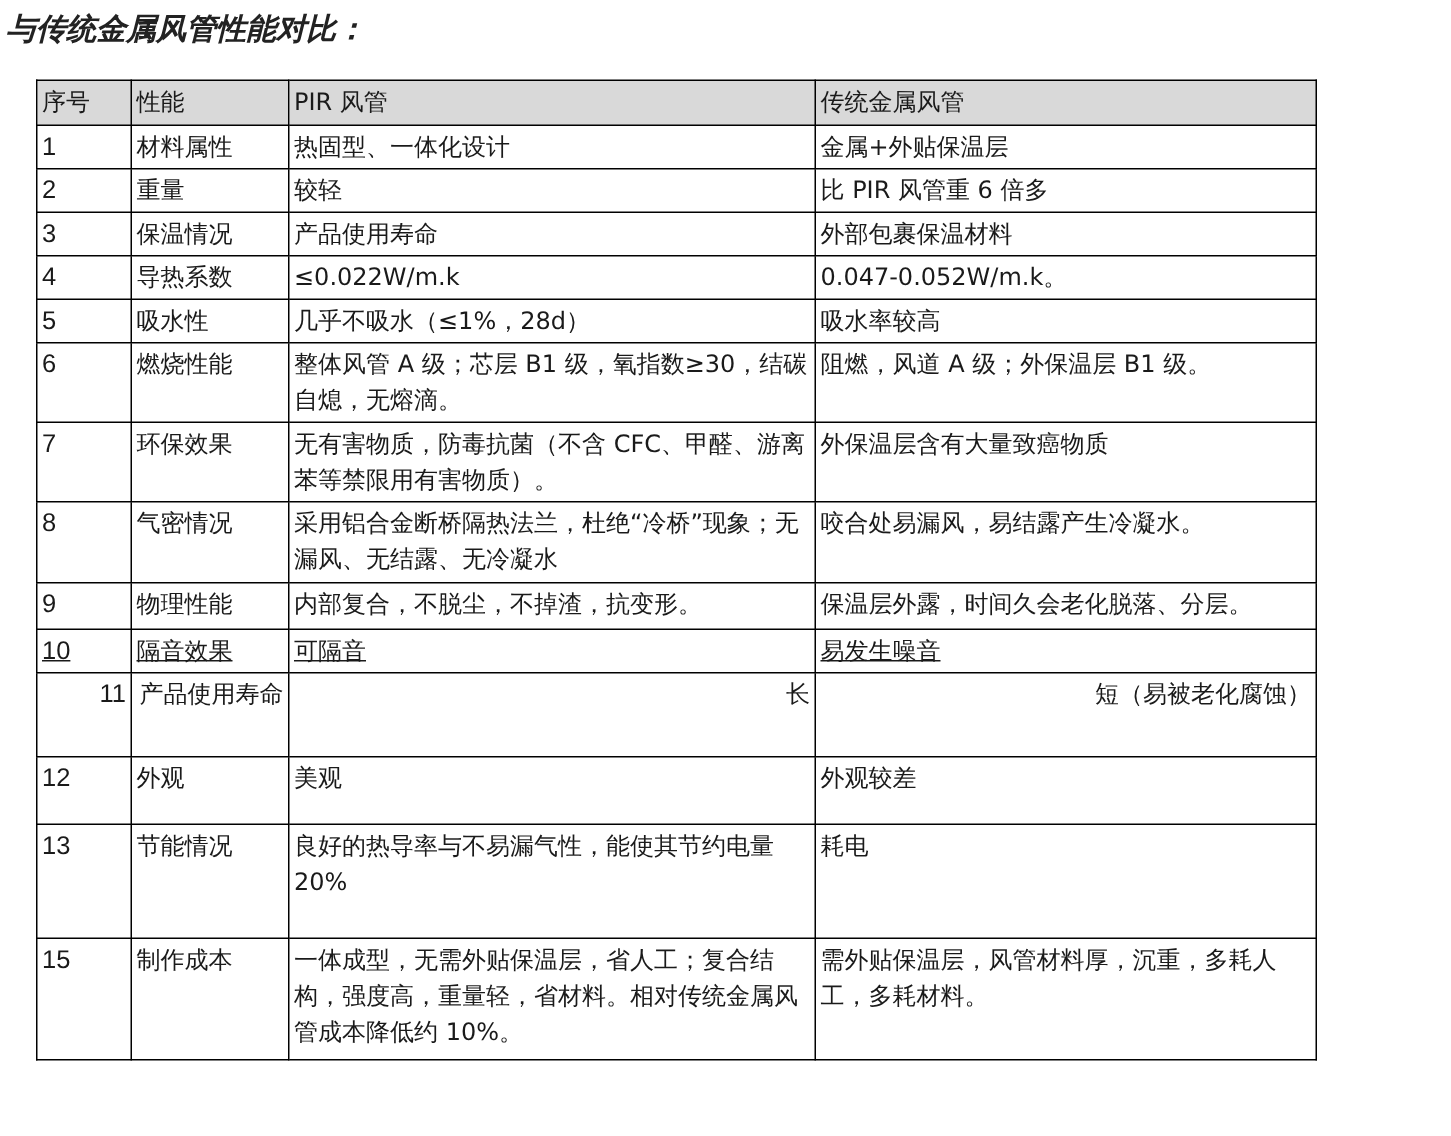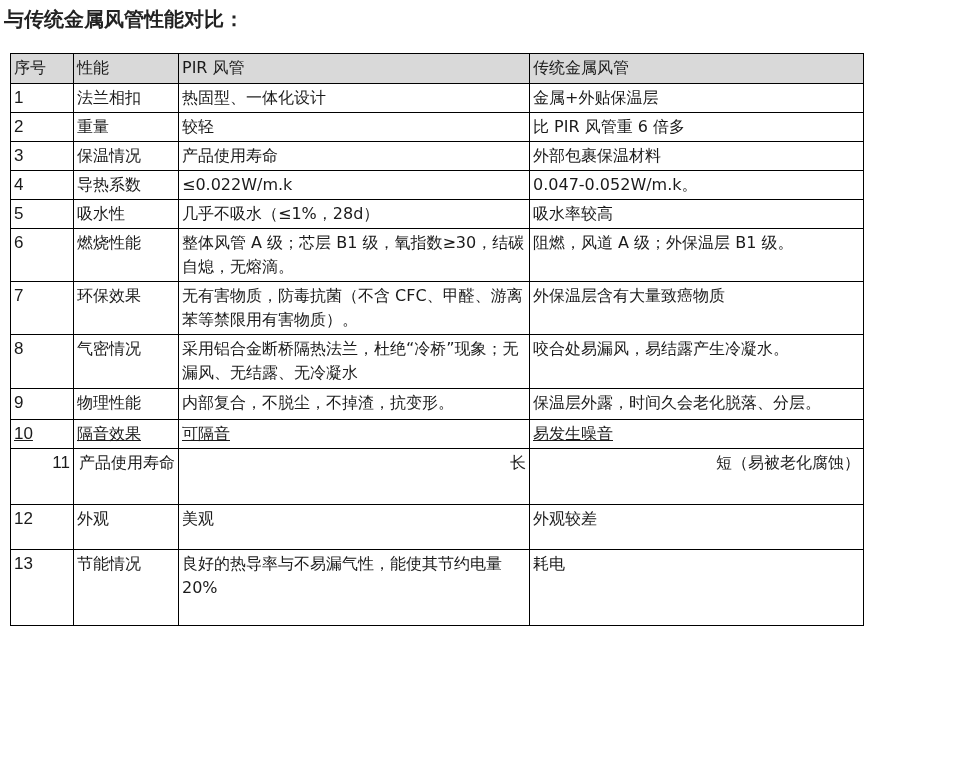--- a/index.html
+++ b/index.html
@@ -1,18 +1,18 @@
 <!DOCTYPE html>
 <html><head>
 <meta charset="utf-8">
 <style>
   html, body { margin: 0; padding: 0; background: #ffffff; }
   body { width: 967px; height: 757px; position: relative; overflow: hidden; font-family: "DejaVu Sans", sans-serif; color: #1a1a1a; }
-  .title { position: absolute; left: 4px; top: 6px; font-size: 20px; font-weight: bold; letter-spacing: 0px; color: #222; }
-  table { position: absolute; left: 10px; top: 53px; border-collapse: collapse; table-layout: fixed; width: 853px; }
+  .title { position: absolute; left: 4px; top: 6px; font-size: 20px; font-weight: bold; letter-spacing: 0px; color: #222; font-style: italic; }
+  table { position: absolute; left: 24px; top: 53px; border-collapse: collapse; table-layout: fixed; width: 853px; }
   td { border: 1.5px solid #000; padding: 2px 3px; vertical-align: top; font-size: 16px; line-height: 24px; overflow: hidden; }
   tr.head td { background: #d9d9d9; }
   col.c0 { width: 63px; } col.c1 { width: 105px; } col.c2 { width: 351px; } col.c3 { width: 334px; }
   .num { font-family: "Liberation Sans", sans-serif; font-size: 17px; }
 </style>
 </head>
 <body>
 
 <div class="title">与传统金属风管性能对比：</div>
 
@@ -25,21 +25,21 @@
     </colgroup>
   <tbody id="tbody">
     <tr class="head" style="height:30px">
       <td>序号</td>
       <td>性能</td>
       <td>PIR 风管</td>
       <td>传统金属风管</td>
     </tr>
   <tr style="height: 29px;">
         <td class="num">1</td>
-        <td>法兰相扣</td>
+        <td>材料属性</td>
         <td>热固型、一体化设计</td>
         <td>金属+外贴保温层</td>
       </tr>
       <tr style="height: 29px;">
         <td class="num">2</td>
         <td>重量</td>
         <td>较轻</td>
         <td>比 PIR 风管重 6 倍多</td>
       </tr>
       <tr style="height: 29px;">
@@ -101,14 +101,20 @@
         <td>外观</td>
         <td>美观</td>
         <td>外观较差</td>
       </tr>
       <tr style="height: 76px;">
         <td class="num">13</td>
         <td>节能情况</td>
         <td>良好的热导率与不易漏气性，能使其节约电量 20%</td>
         <td>耗电</td>
       </tr>
+      <tr style="height: 81px;">
+        <td class="num">15</td>
+        <td>制作成本</td>
+        <td>一体成型，无需外贴保温层，省人工；复合结构，强度高，重量轻，省材料。相对传统金属风管成本降低约 10%。</td>
+        <td>需外贴保温层，风管材料厚，沉重，多耗人工，多耗材料。</td>
+      </tr>
     </tbody>
 </table>
 
 </body></html>

